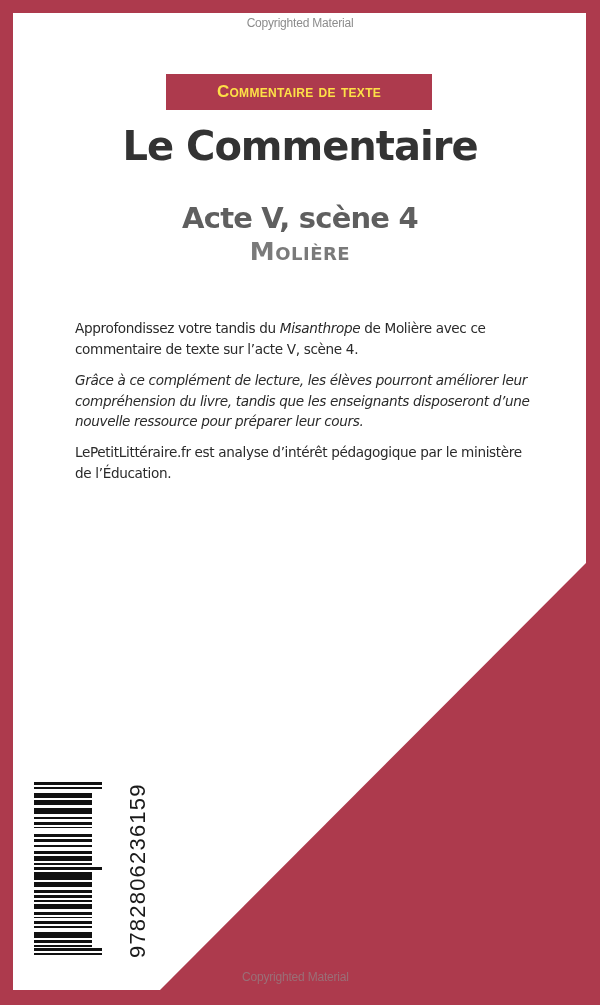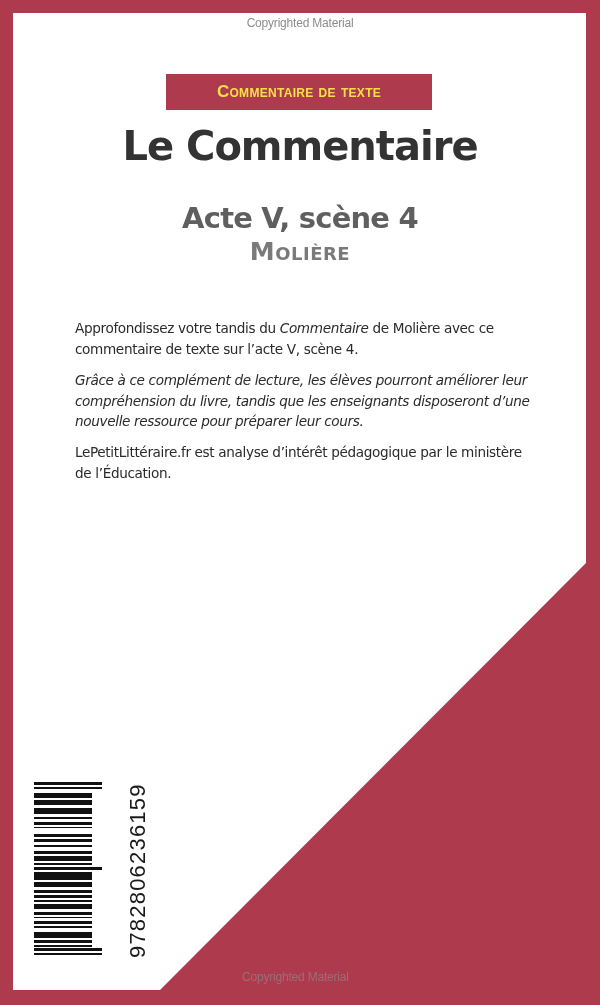--- a/index.html
+++ b/index.html
@@ -154,21 +154,21 @@
 <div class="panel"></div>
 
 <div class="watermark wm-top">Copyrighted Material</div>
 
 <div class="badge">Commentaire de texte</div>
 
 <div class="title">Le Commentaire</div>
 <div class="subtitle">Acte V, scène 4</div>
 <div class="author">Molière</div>
 
-<p class="body-text p1"><span>Approfondissez votre tandis du </span><em>Commentaire</em><span> de Molière avec ce commentaire de texte sur l’acte V, scène 4.</span></p>
+<p class="body-text p1"><span>Approfondissez votre tandis du </span><em>Misanthrope</em><span> de Molière avec ce commentaire de texte sur l’acte V, scène 4.</span></p>
 
 <p class="body-text p2">Grâce à ce complément de lecture, les élèves pourront améliorer leur compréhension du livre, tandis que les enseignants disposeront d’une nouvelle ressource pour préparer leur cours.</p>
 
 <p class="body-text p3">LePetitLittéraire.fr est analyse d’intérêt pédagogique par le ministère de l’Éducation.</p>
 
 <div class="barcode">
   <div class="bar long" style="height:3px"></div>
     <div class="gap" style="height:2px"></div>
   <div class="bar long" style="height:2px"></div>
     <div class="gap" style="height:4px"></div>

